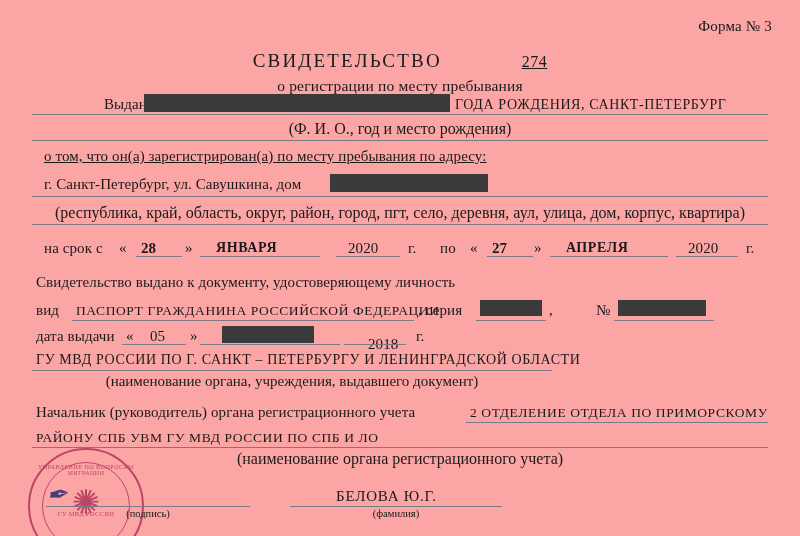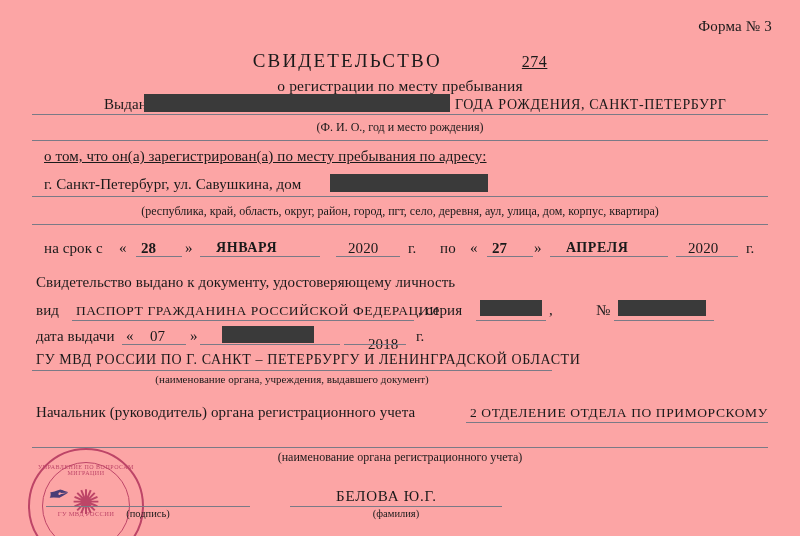--- a/index.html
+++ b/index.html
@@ -71,21 +71,21 @@
     letter-spacing: 0.1px;
   }
   .txt.caps {
     letter-spacing: 0.6px;
   }
   .center-cap {
     position: absolute;
     width: 800px;
     left: 0;
     text-align: center;
-    font-size: 12px;
+    font-size: 16px;
   }
 
   
   .stamp {
     position: absolute;
     left: 28px;
     top: 448px;
     width: 112px;
     height: 112px;
     border: 2.2px solid #b0305a;
@@ -205,36 +205,37 @@
   <div class="txt" style="left:418px; top:302px;">, серия</div>
   <div class="redact" style="left:480px; top:300px; width:62px; height:16px;"></div>
   <div class="rule" style="left:476px; top:320px; width:70px;"></div>
   <div class="txt" style="left:549px; top:302px;">,</div>
   <div class="txt" style="left:596px; top:302px;">№</div>
   <div class="redact" style="left:618px; top:300px; width:88px; height:16px;"></div>
   <div class="rule" style="left:614px; top:320px; width:100px;"></div>
 
   <div class="txt" style="left:36px; top:328px;">дата выдачи</div>
   <div class="txt" style="left:126px; top:328px;">«</div>
-  <div class="txt" style="left:150px; top:328px;">07</div>
+  <div class="txt" style="left:150px; top:328px;">05</div>
   <div class="txt" style="left:190px; top:328px;">»</div>
   <div class="rule" style="left:122px; top:344px; width:64px;"></div>
   <div class="redact" style="left:222px; top:326px; width:92px; height:17px;"></div>
   <div class="rule" style="left:200px; top:344px; width:140px;"></div>
   <div class="txt" style="left:352px; top:336px;margin-left:16px;">2018</div>
   <div class="rule" style="left:344px; top:344px; width:62px;"></div>
   <div class="txt" style="left:416px; top:328px;">г.</div>
 
   <div class="txt caps" style="left:36px; top:352px; font-size:14px;">ГУ  МВД  РОССИИ  ПО  Г. САНКТ – ПЕТЕРБУРГУ  И  ЛЕНИНГРАДСКОЙ ОБЛАСТИ</div>
   <div class="rule" style="left:32px; top:370px; width:520px;"></div>
-  <div style="position:absolute; left:32px; top:373px; width:520px; text-align:center; font-size:11px;">(наименование органа, учреждения, выдавшего документ)</div>
+  <div style="position:absolute; left:32px; top:373px; width:520px; text-align:center; font-size:15px;">(наименование органа, учреждения, выдавшего документ)</div>
 
   <div class="txt" style="left:36px; top:404px;">Начальник (руководитель) органа регистрационного учета</div>
   <div class="txt caps" style="left:470px; top:405px; font-size:13.5px;">2 ОТДЕЛЕНИЕ ОТДЕЛА  ПО ПРИМОРСКОМУ</div>
   <div class="rule" style="left:466px; top:422px; width:302px;"></div>
+  <div class="txt caps" style="left:36px; top:430px; font-size:13.5px;">РАЙОНУ СПБ УВМ  ГУ  МВД  РОССИИ  ПО СПБ  И  ЛО</div>
   <div class="rule" style="left:32px; top:447px; width:736px;"></div>
   <div class="center-cap" style="top:450px;">(наименование органа регистрационного учета)</div>
 
   <div class="stamp">
     <div class="stamp-inner"></div>
     <div class="stamp-arc-top">УПРАВЛЕНИЕ ПО ВОПРОСАМ МИГРАЦИИ</div>
     <div class="stamp-core">✺</div>
     <div class="stamp-mid">ГУ МВД РОССИИ</div>
 
   </div>

